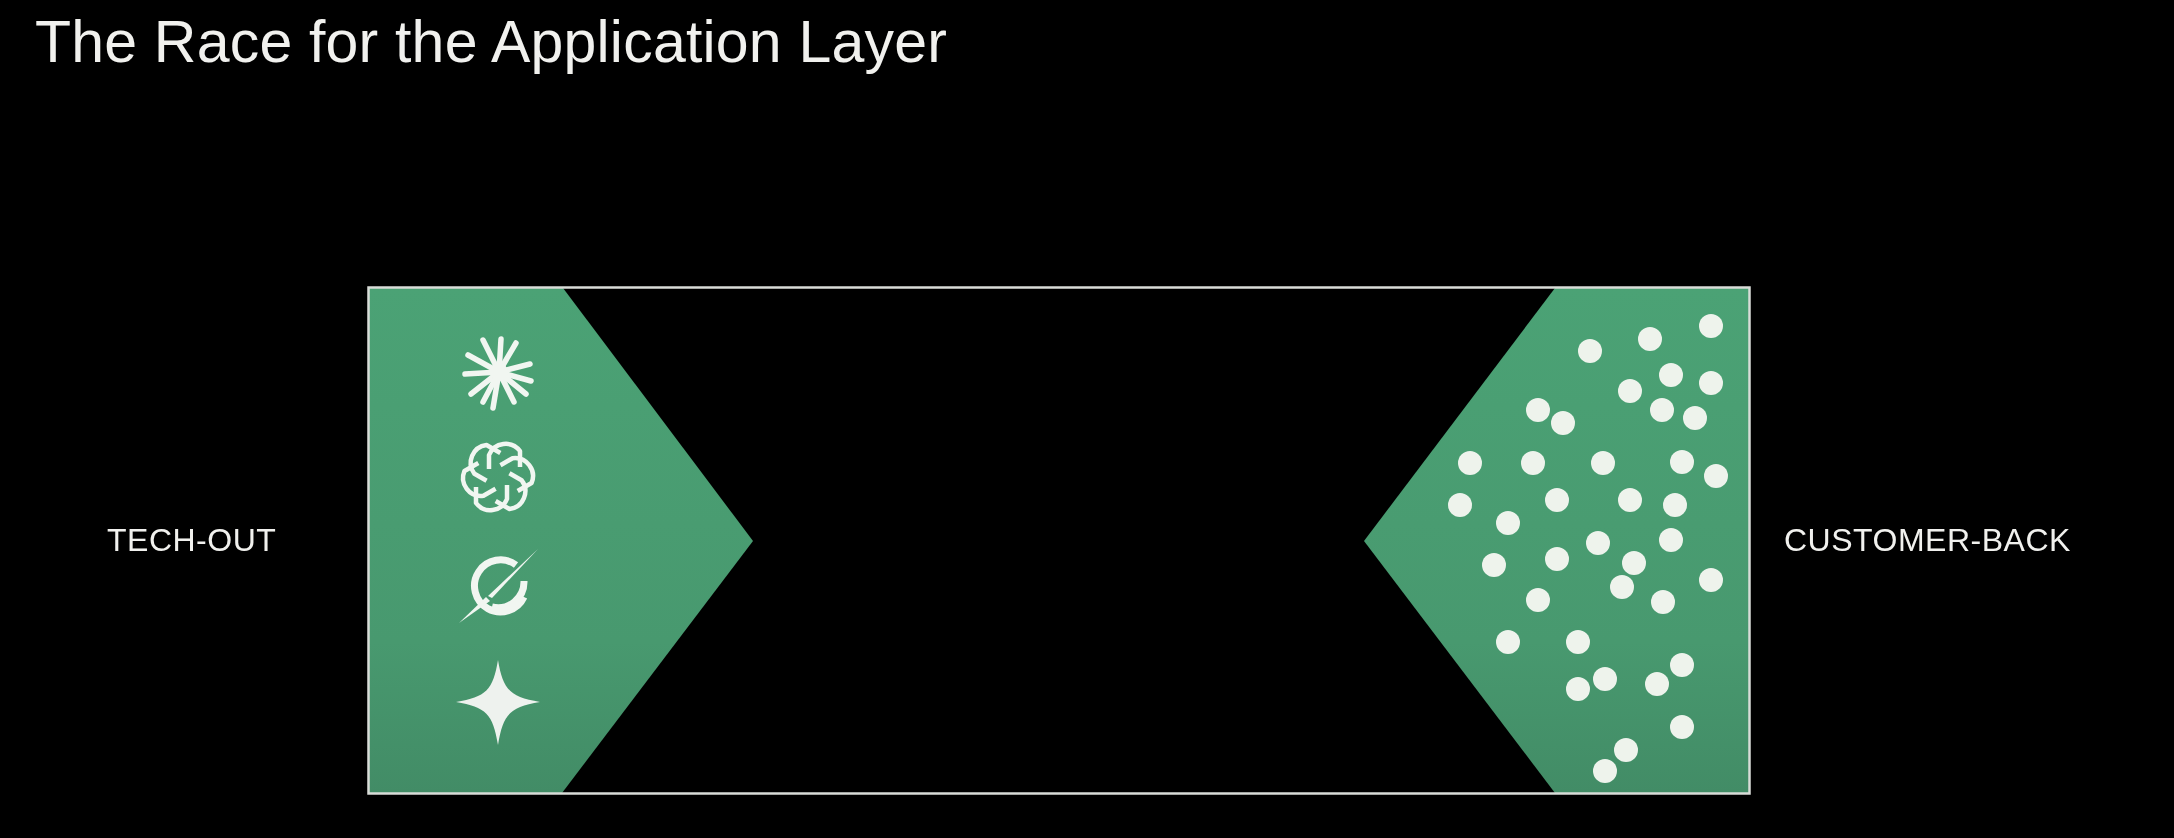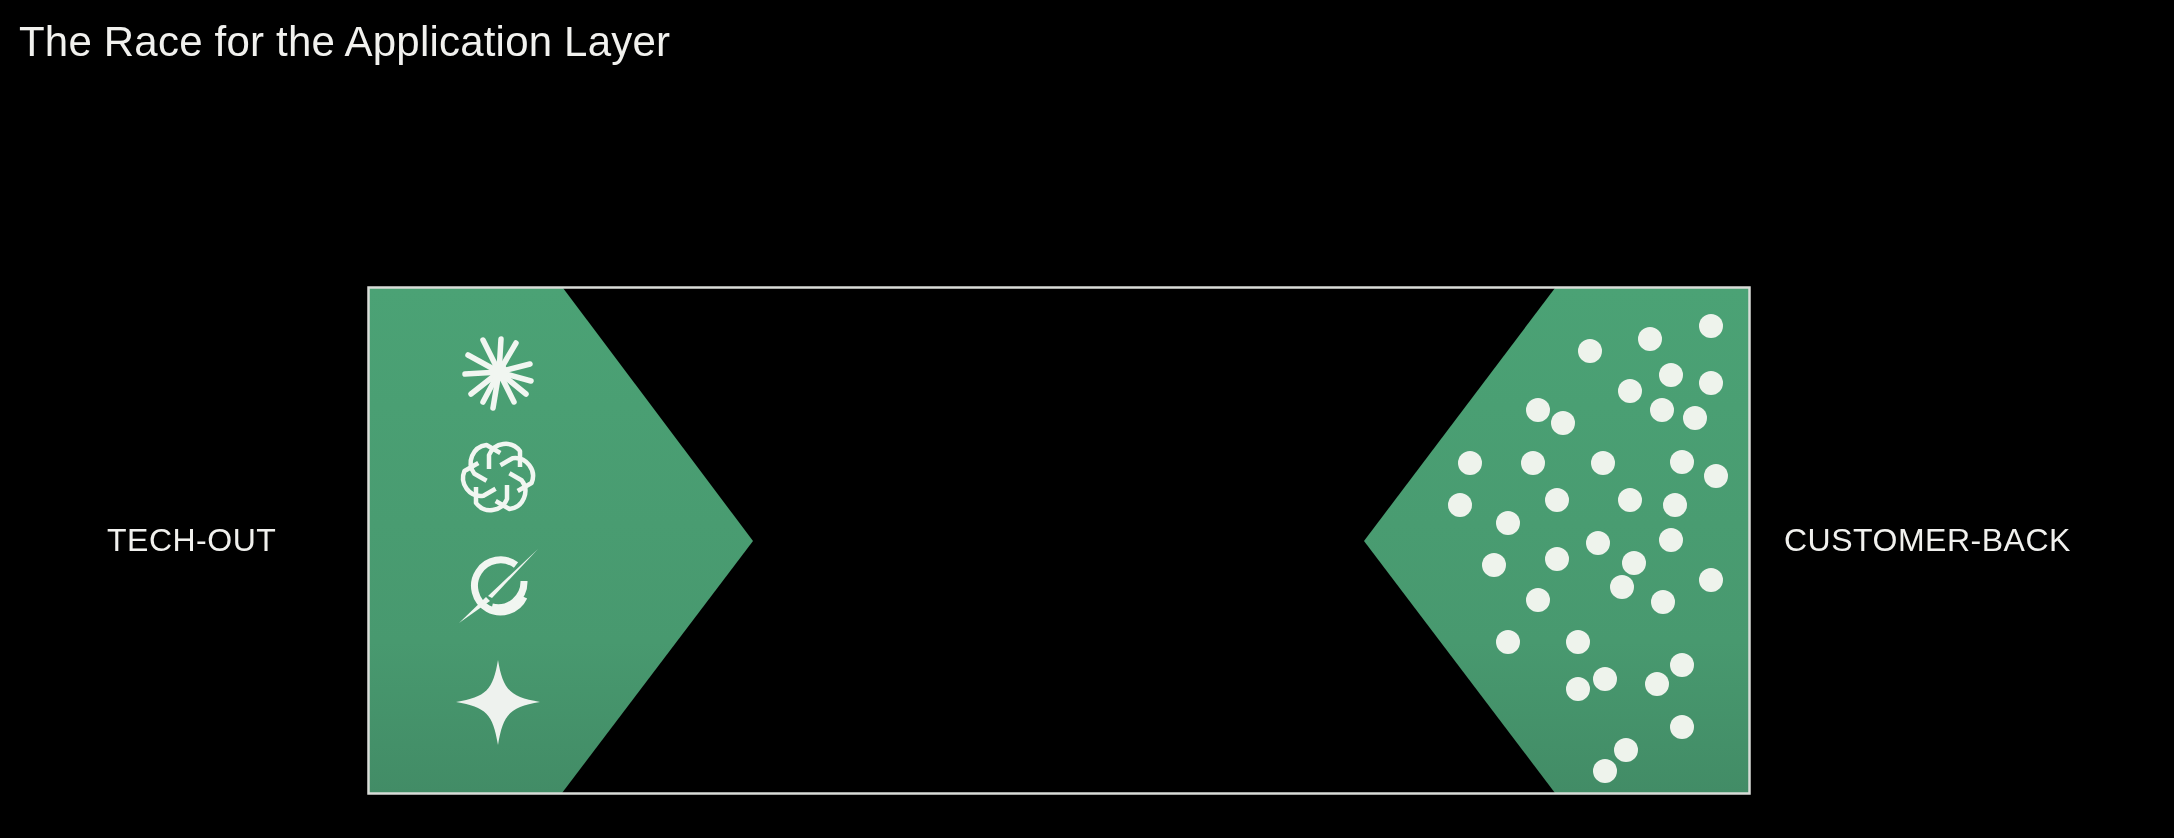--- a/index.html
+++ b/index.html
@@ -1,18 +1,18 @@
 <!DOCTYPE html>
 <html><head>
 <meta charset="utf-8">
 <style>
   html, body { margin:0; padding:0; background:#000; }
   body { width:2174px; height:838px; position:relative; overflow:hidden;
          font-family:"Liberation Sans", "DejaVu Sans", sans-serif; color:#f1f1ee; }
-  .title { position:absolute; left:19px; top:6px; font-size:42px; line-height:72px;
+  .title { position:absolute; left:35px; top:6px; font-size:59px; line-height:72px;
            letter-spacing:0.2px; white-space:nowrap; }
   .side-label { position:absolute; top:514px; font-size:32px; line-height:52px;
                 white-space:nowrap; letter-spacing:0.5px; }
   .label-left { left:107px; }
   .label-right { left:1784px; }
   svg.stage { position:absolute; left:0; top:0; }
 </style>
 </head>
 <body>
 

